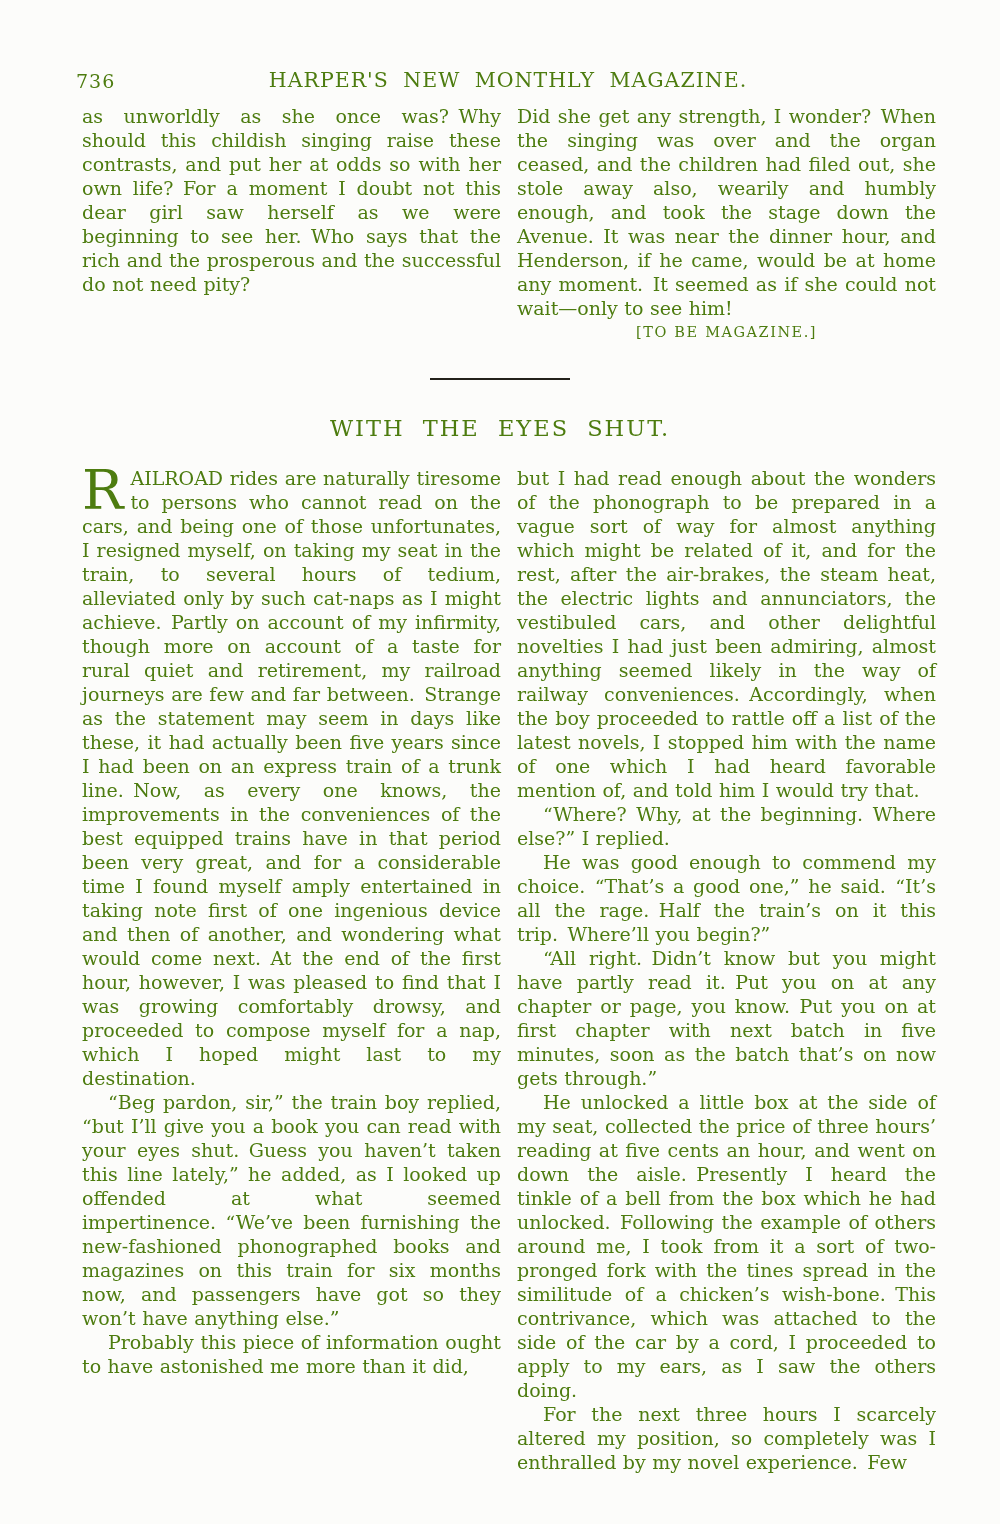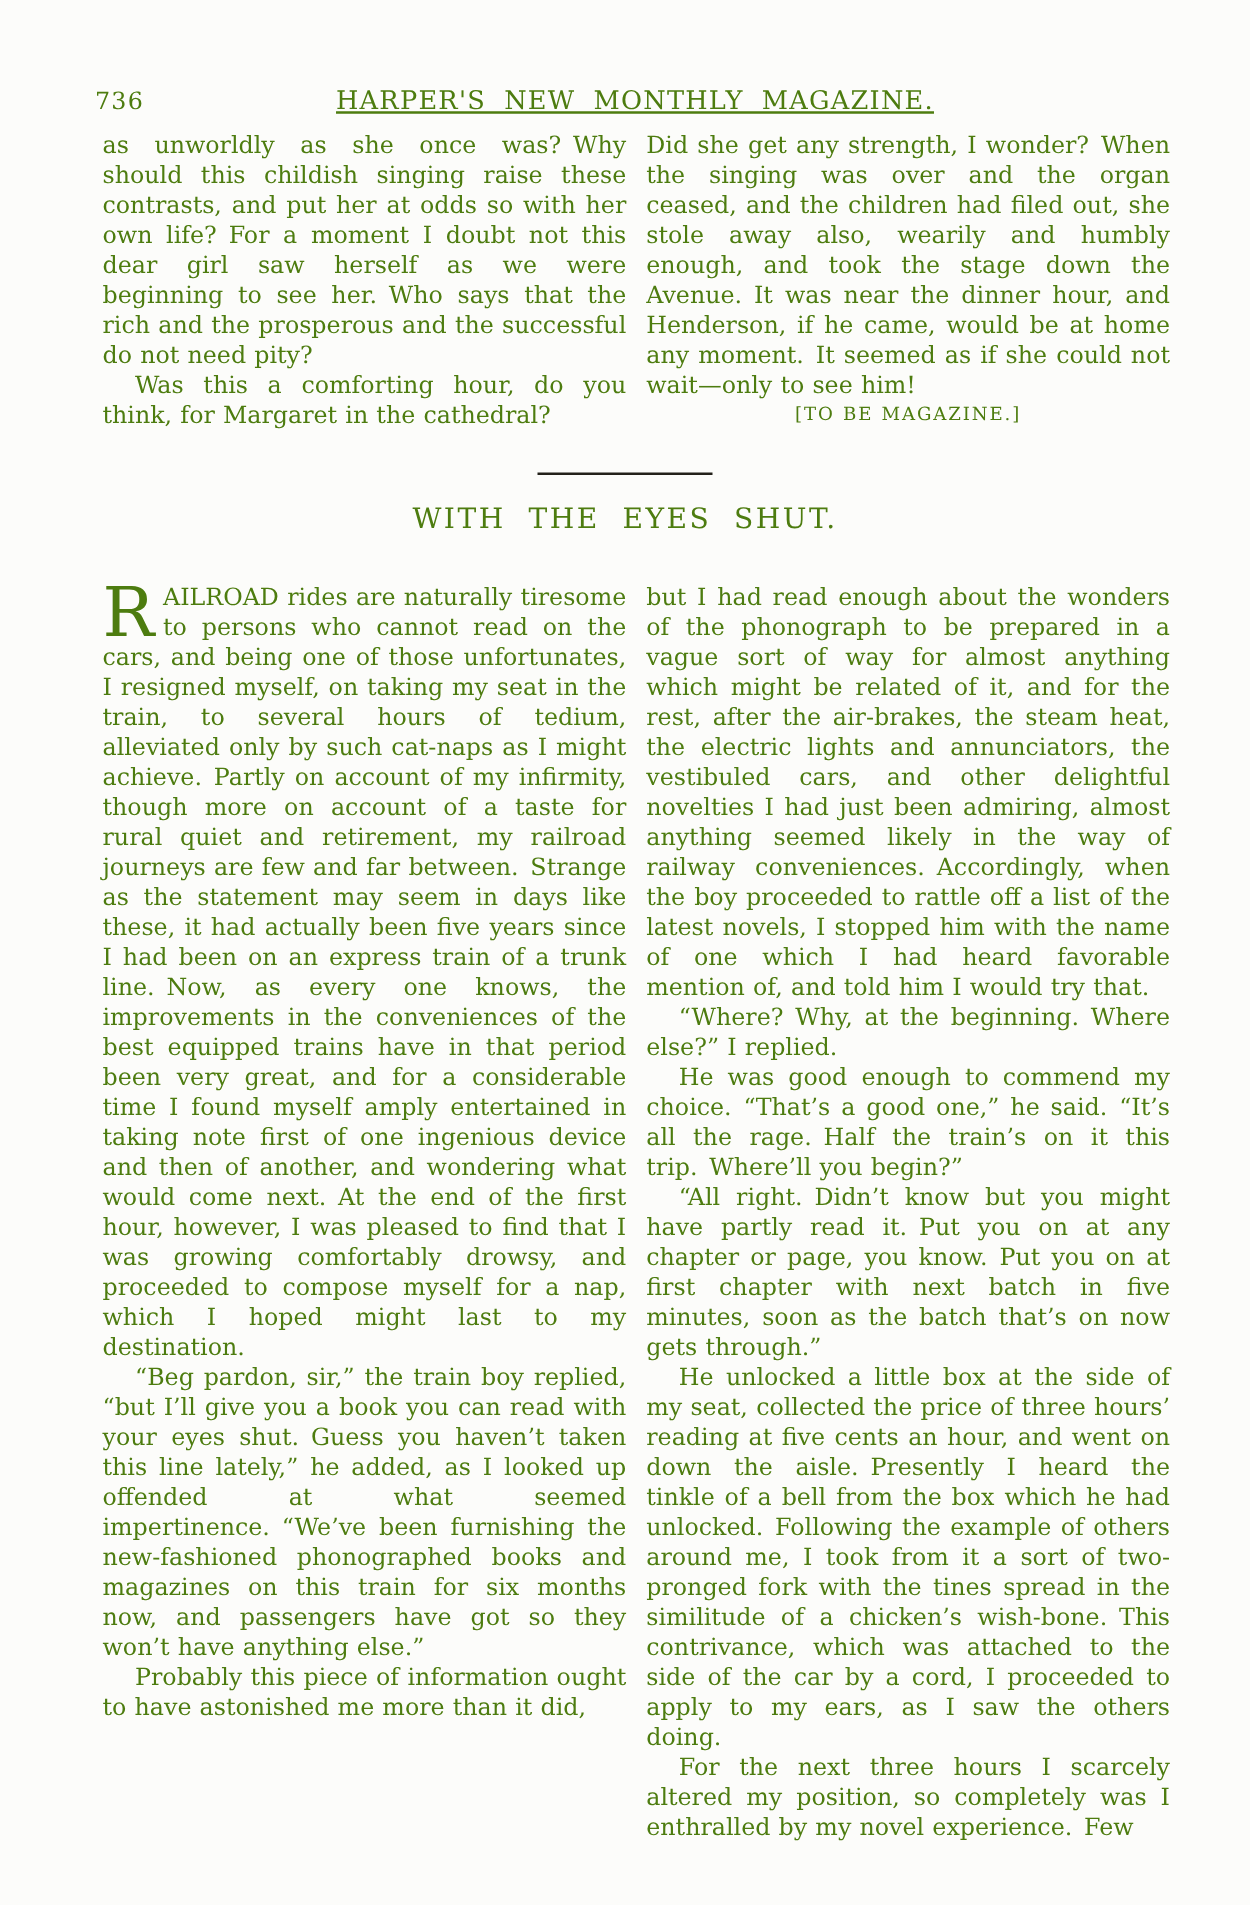--- a/index.html
+++ b/index.html
@@ -9,55 +9,54 @@
     margin:0 auto;
     background:#fcfcfa;
     color:#4d7c0f;
     font-family:"DejaVu Serif","Liberation Serif",serif;
     overflow:hidden;
   }
   
   .pagehead{position:absolute;top:68px;left:80px;right:64px;height:28px;}
   .folio{position:absolute;left:-4px;top:2px;font-size:19px;letter-spacing:1px;}
   .running-title{position:absolute;left:0;right:0;top:0;text-align:center;
-    font-size:20.5px;letter-spacing:1px;word-spacing:7px;text-decoration:underline;}
+    font-size:20.5px;letter-spacing:1px;word-spacing:7px;}
   
   .cols{position:absolute;left:82px;right:64px;display:flex;gap:16px;}
   .cols-prev{top:104px;}
   .cols-body{top:466px;}
   .col{flex:1;min-width:0;text-align:justify;font-size:19px;line-height:24px;}
   .col p{margin:0;word-spacing:0.5px;}
   p.indent{text-indent:26px;}
   p.noindent{text-indent:0;}
   .continued{text-align:center;text-indent:0;font-size:14.5px;
     letter-spacing:1.5px;word-spacing:4px;margin-top:8px;}
   
   .rule{position:absolute;top:378px;left:50%;width:140px;margin-left:-70px;
     border-top:2px solid #23211a;}
-  .title{position:absolute;top:398px;left:0;right:0;margin:4px;text-align:center;
+  .title{position:absolute;top:398px;left:0;right:0;margin:17px;text-align:center;
     font-size:22.5px;font-weight:normal;letter-spacing:2px;word-spacing:9px;}
   .byline{position:absolute;top:437px;left:0;right:0;text-align:center;
     font-size:14.5px;letter-spacing:1.5px;word-spacing:4px;}
   
   .dropcap{float:left;font-size:55px;line-height:41px;padding:4px 7px 0 0;}
 </style>
 </head>
 <body>
 
 <div class="page">
 
   <header class="pagehead">
     <span class="folio">736</span>
     <span class="running-title">HARPER'S NEW MONTHLY MAGAZINE.</span>
   </header>
 
   <section class="cols cols-prev">
     <div class="col">
       <p class="noindent">as unworldly as she once was? Why should this childish singing raise these contrasts, and put her at odds so with her own life? For a moment I doubt not this dear girl saw herself as we were beginning to see her. Who says that the rich and the prosperous and the successful do not need pity?</p>
-      <p class="indent">Was this a comforting hour, do you think, for Margaret in the cathedral?</p>
     </div>
     <div class="col">
       <p class="noindent">Did she get any strength, I wonder? When the singing was over and the organ ceased, and the children had filed out, she stole away also, wearily and humbly enough, and took the stage down the Avenue. It was near the dinner hour, and Henderson, if he came, would be at home any moment. It seemed as if she could not wait—only to see him!</p>
       <p class="continued">[TO BE MAGAZINE.]</p>
     </div>
   </section>
 
   <div class="rule"></div>
 
   <h1 class="title">WITH THE EYES SHUT.</h1>

